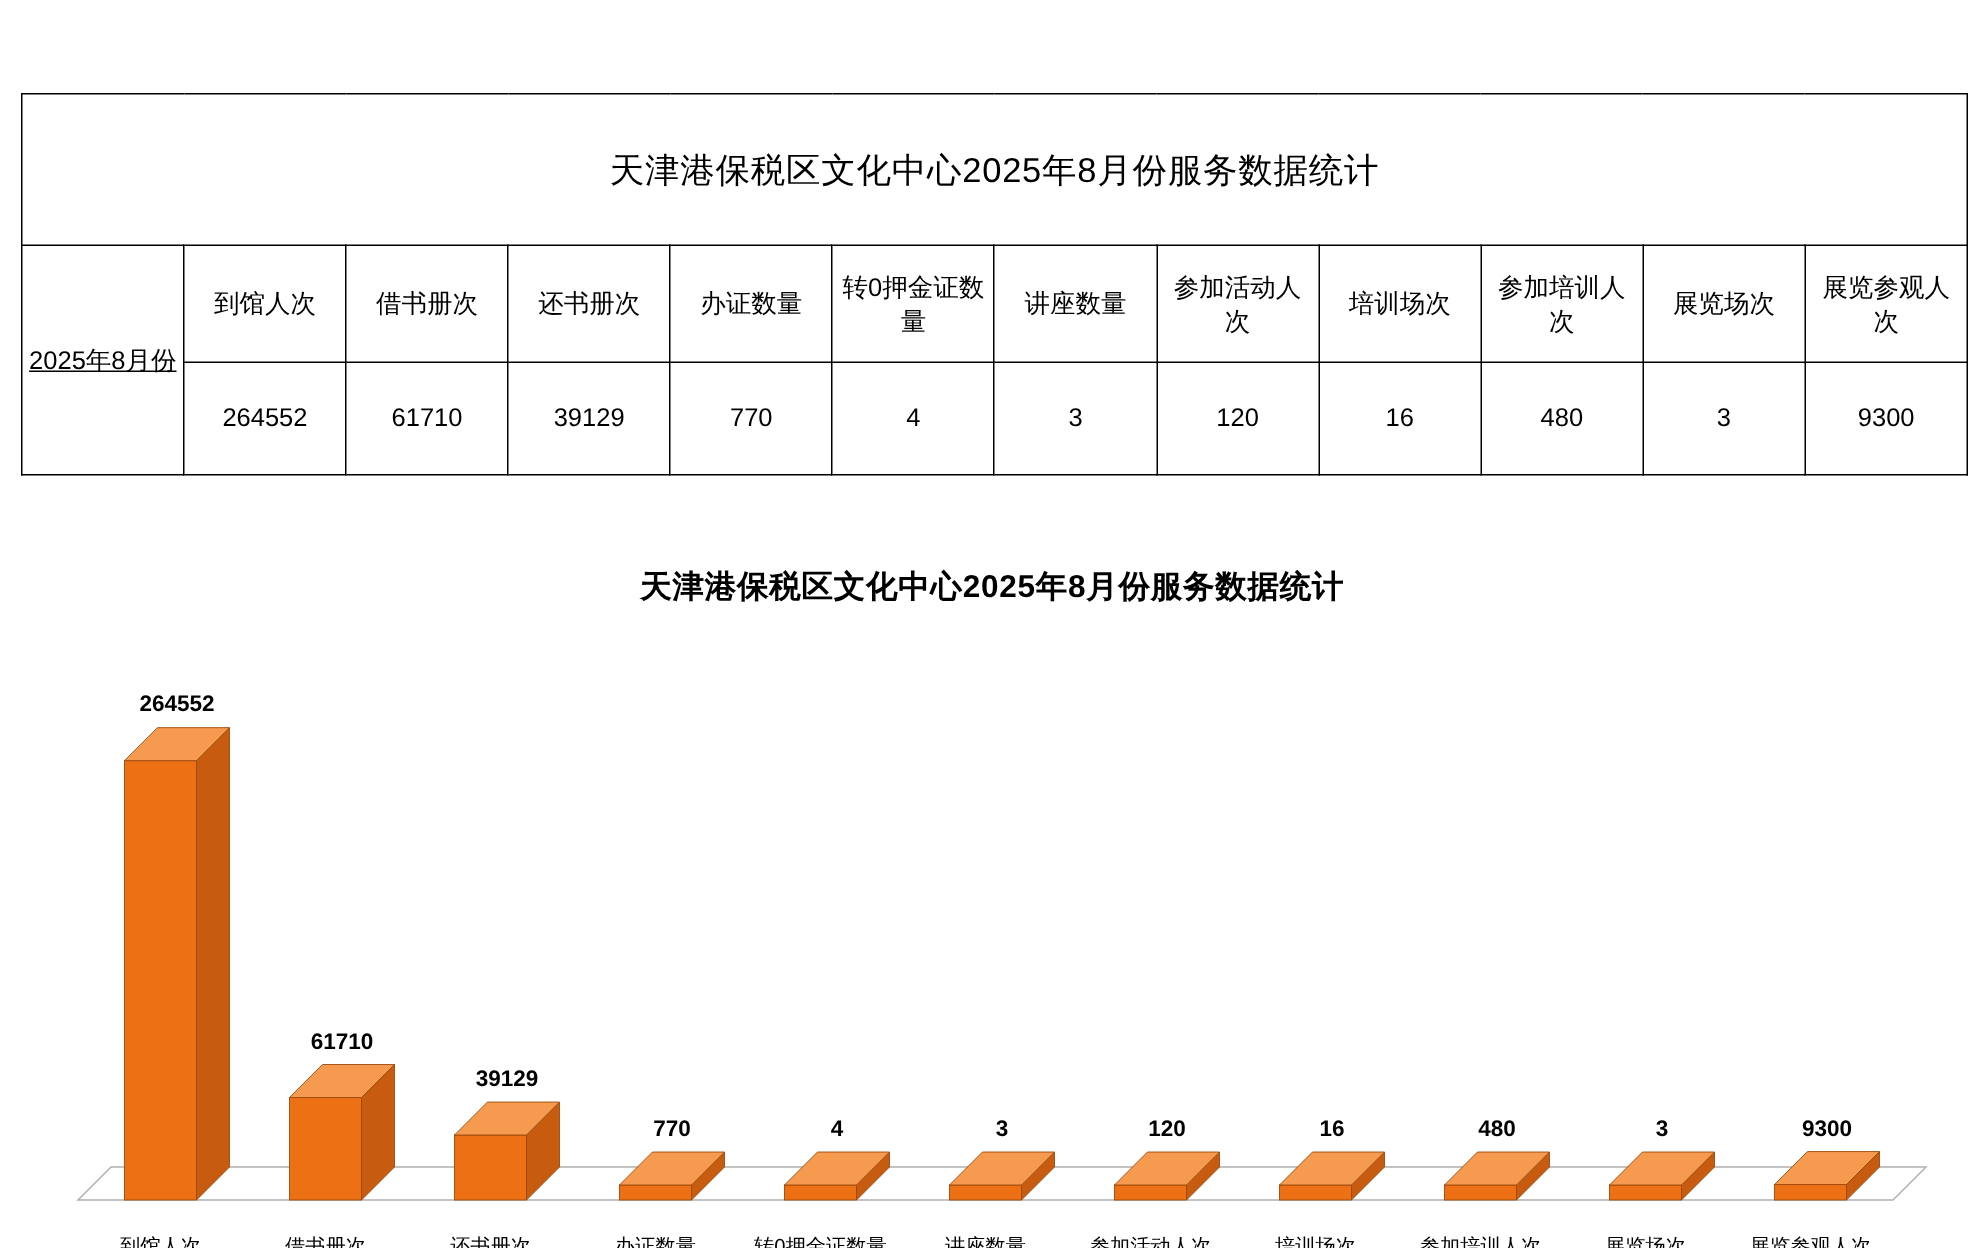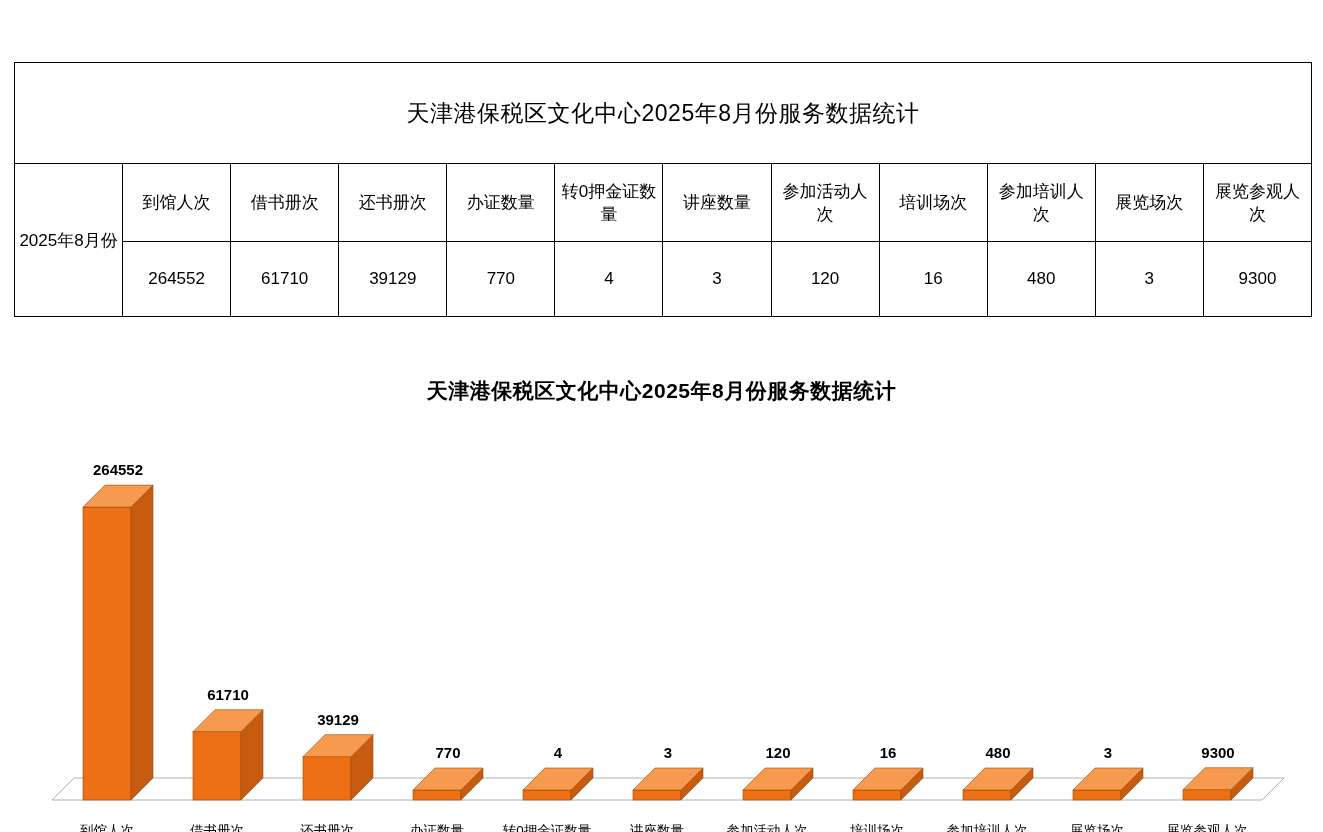--- a/index.html
+++ b/index.html
@@ -39,20 +39,21 @@
   }
   td.title-cell {
     height: 98px;
     font-size: 23px;
     font-weight: bold;
     letter-spacing: 0.5px;
   }
   td.month-cell {
     font-size: 17px;
     width: 140px;
+    text-decoration: underline;
   }
   td.head-cell {
     height: 77px;
     font-size: 17px;
     padding: 0 4px;
   }
   td.val-cell {
     height: 72px;
     font-size: 17px;
   }

